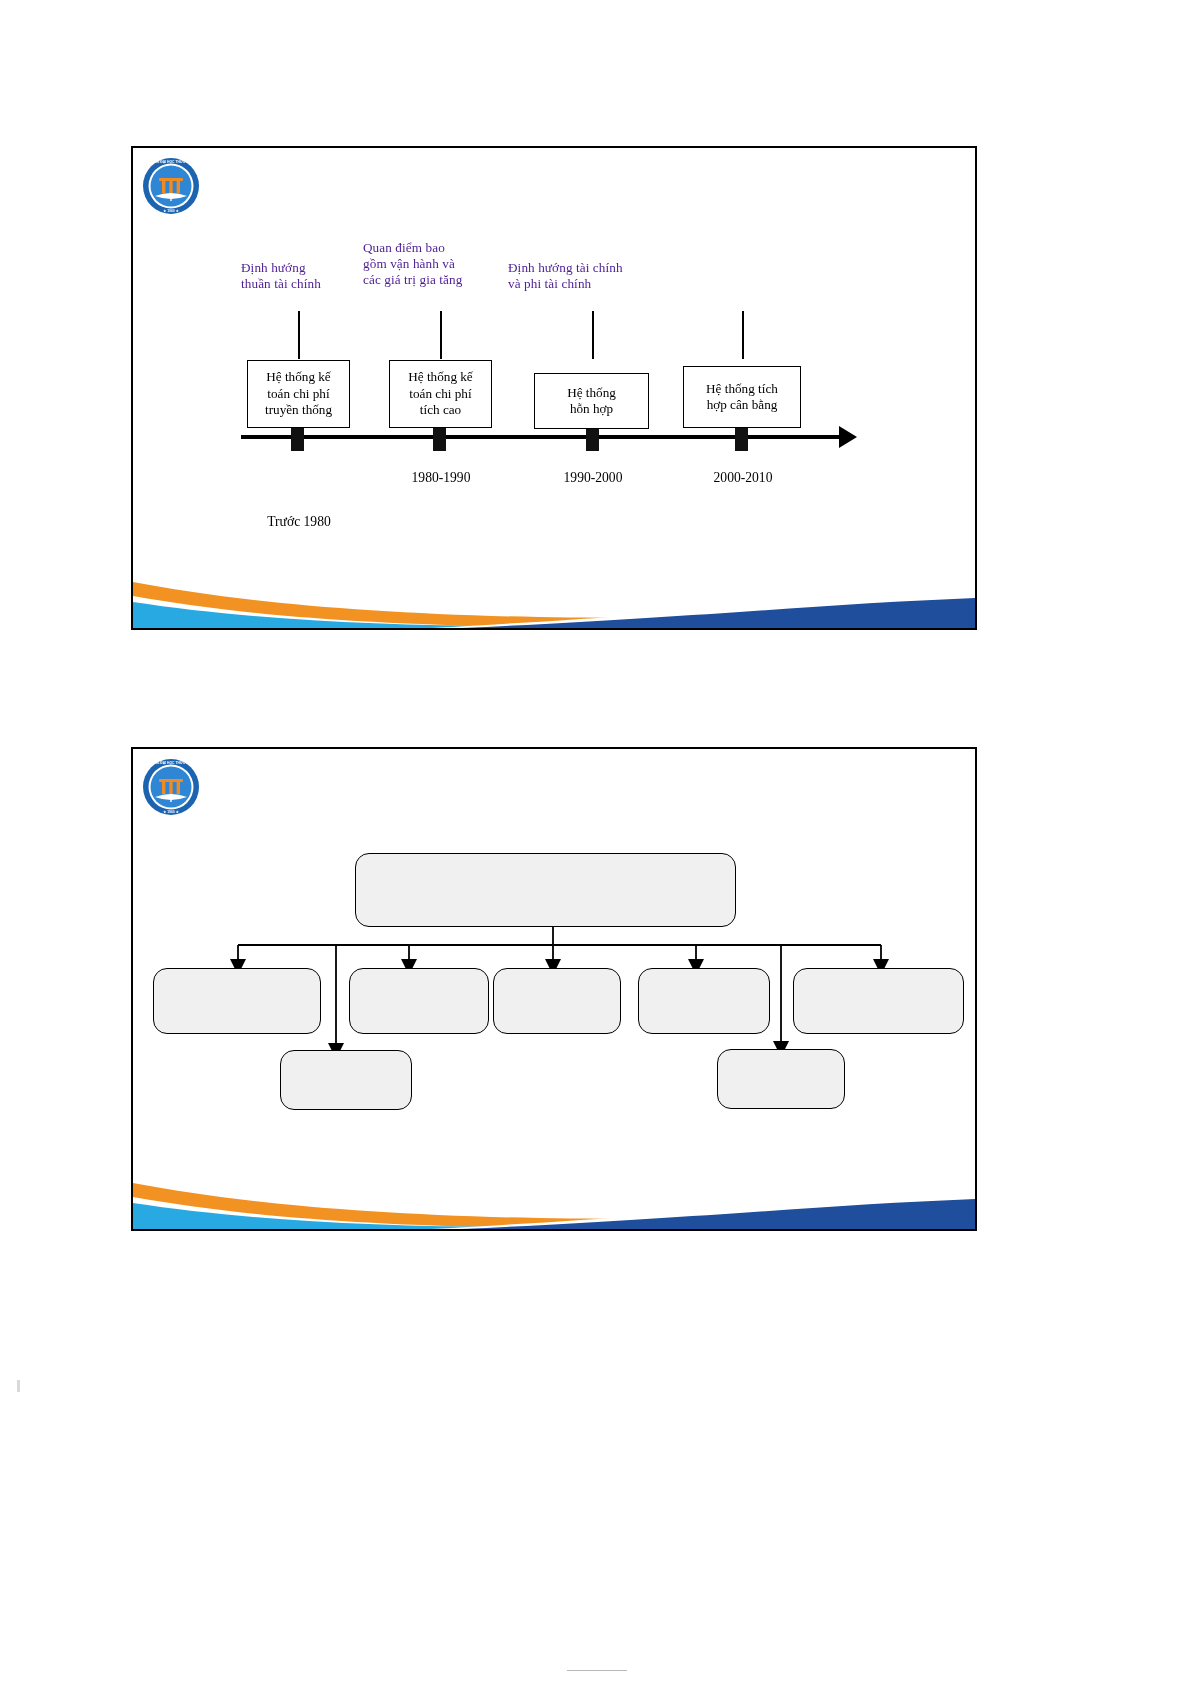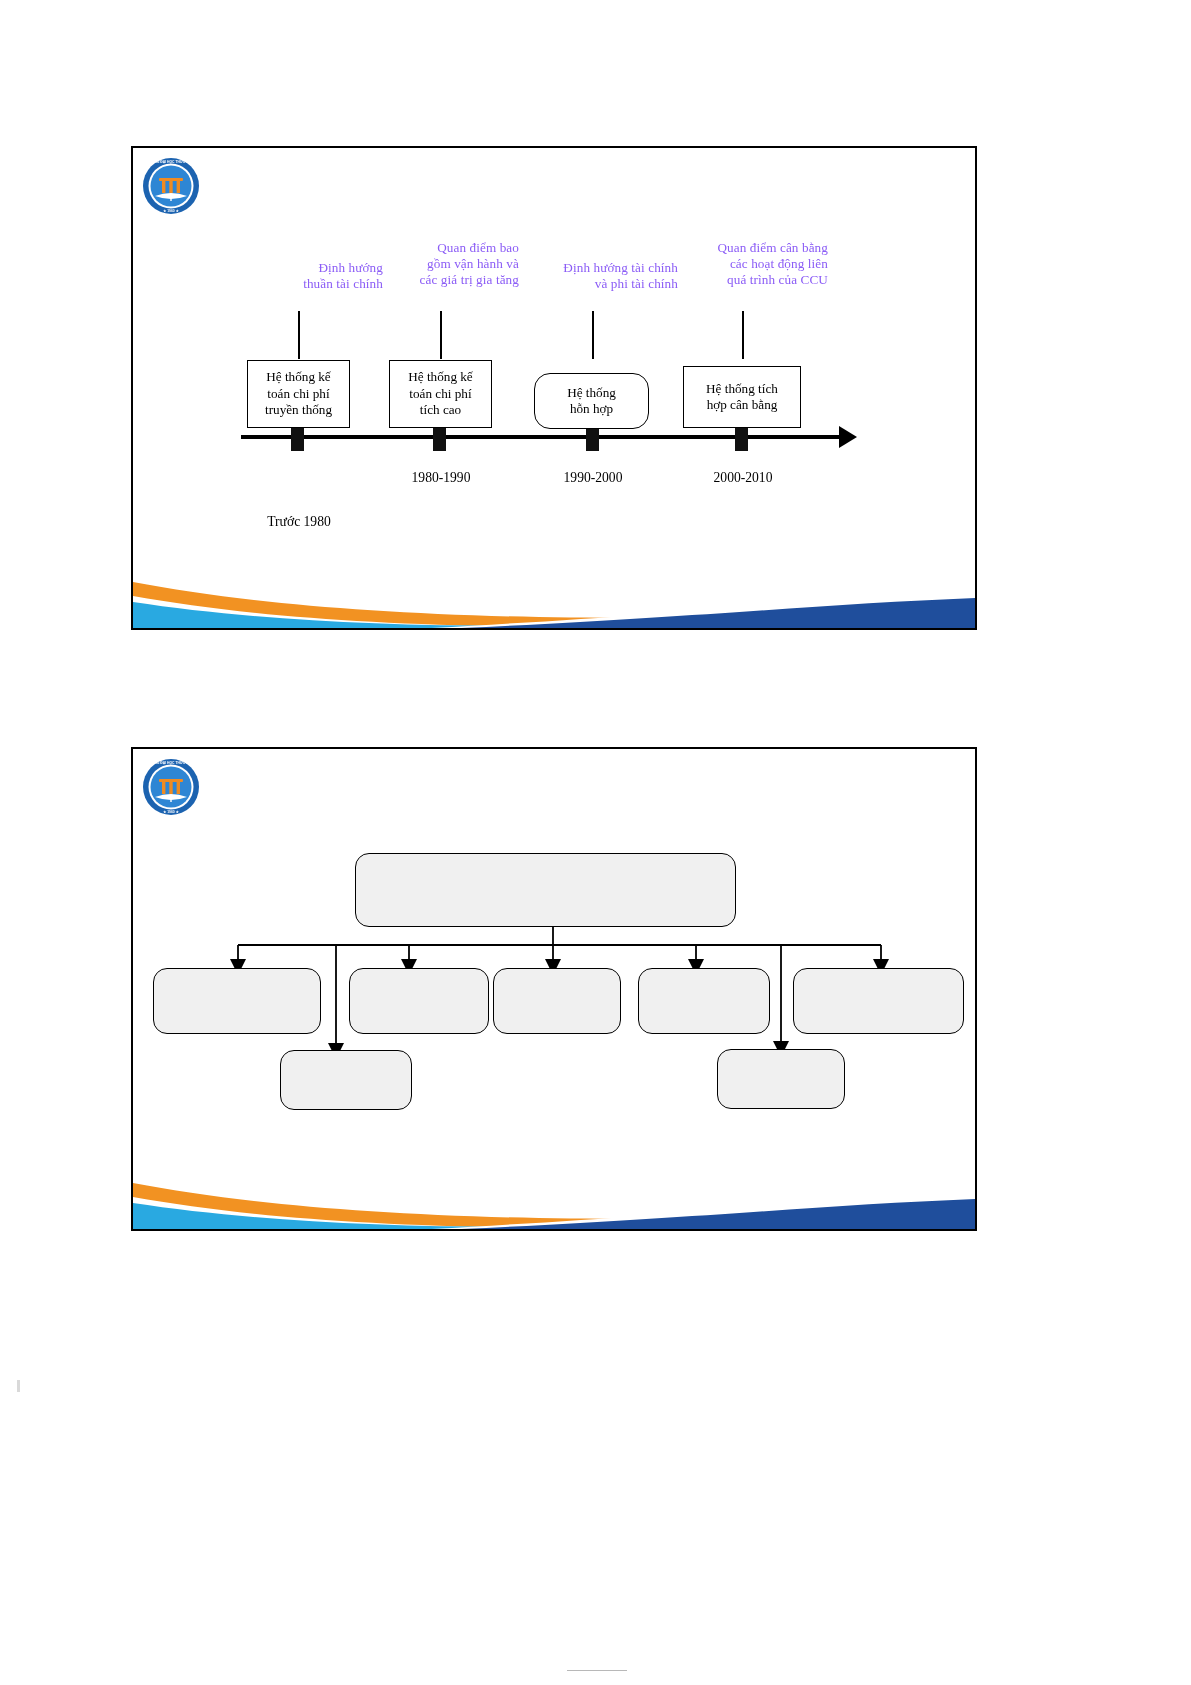--- a/index.html
+++ b/index.html
@@ -79,24 +79,24 @@
     background: #111111;
     top: 275px;
   }
   .connector {
     position: absolute;
     width: 2px;
     background: #000000;
   }
   .milestone-label {
     position: absolute;
-    text-align: right;
+    text-align: left;
     font-size: 13.2px;
     line-height: 1.22;
-    color: #8b5cf6;
+    color: #4c1d95;
     letter-spacing: 0.1px;
   }
   .milestone-box {
     position: absolute;
     border: 1.6px solid #000000;
     background: #ffffff;
     box-sizing: border-box;
     display: flex;
     align-items: center;
     justify-content: center;
@@ -200,43 +200,38 @@
         <div>Quan điểm bao</div>
         <div>gồm vận hành và</div>
         <div>các giá trị gia tăng</div>
       </div>
 
       <div class="milestone-label" style="left:375px; top:112px; width:170px;">
         <div>Định hướng tài chính</div>
         <div>và phi tài chính</div>
       </div>
 
-      <div class="milestone-label" style="left:525px; top:92px; width:170px;">
-        <div>Quan điểm cân bằng</div>
-        <div>các hoạt động liên</div>
-        <div>quá trình của CCU</div>
-      </div>
 
       <div class="milestone-box" style="left:114px; top:212px; width:103px; height:68px;">
         <div>
           <div>Hệ thống kế</div>
           <div>toán chi phí</div>
           <div>truyền thống</div>
         </div>
       </div>
 
       <div class="milestone-box" style="left:256px; top:212px; width:103px; height:68px;">
         <div>
           <div>Hệ thống kế</div>
           <div>toán chi phí</div>
           <div>tích cao</div>
         </div>
       </div>
 
-      <div class="milestone-box" style="left:401px; top:225px; width:115px; height:56px;border-radius:16px;">
+      <div class="milestone-box" style="left:401px; top:225px; width:115px; height:56px;">
         <div>
           <div>Hệ thống</div>
           <div>hỗn hợp</div>
         </div>
       </div>
 
       <div class="milestone-box" style="left:550px; top:218px; width:118px; height:62px;">
         <div>
           <div>Hệ thống tích</div>
           <div>hợp cân bằng</div>

